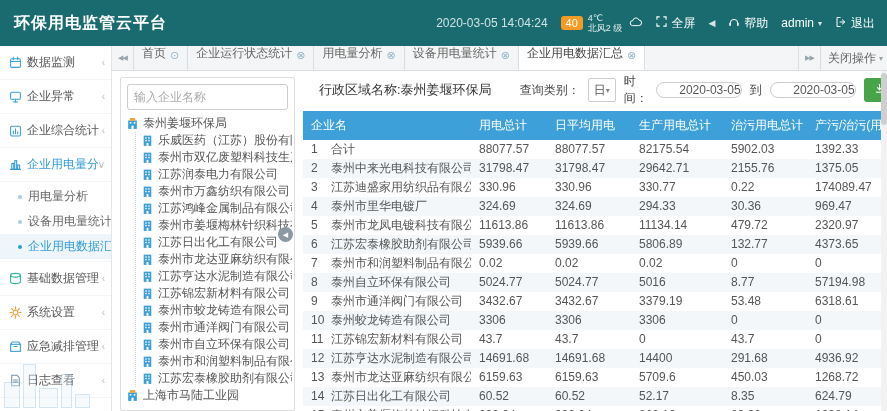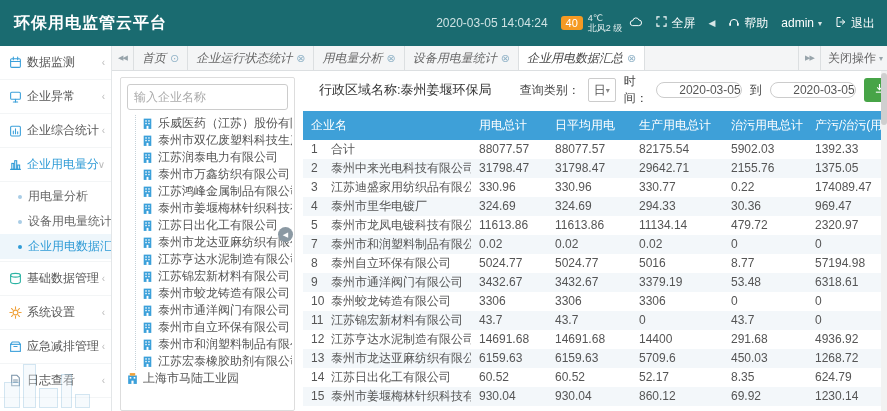--- a/index.html
+++ b/index.html
@@ -35,21 +35,21 @@
   .sub-item.active{color:#2f9bd6;background:#eef6fb;}
   .sub-item.active .dot{background:#2f9bd6;}
   .skyline{position:absolute;left:4px;bottom:3px;right:2px;height:58px;display:flex;align-items:flex-end;gap:3px;opacity:.35;pointer-events:none;}
   .skyline .b{border:1px solid #7fb6d9;background:#e8f3fa;}
   .b1{width:16px;height:26px;} .b2{width:13px;height:44px;} .b3{width:19px;height:20px;} .b4{width:11px;height:34px;} .b5{width:15px;height:14px;}
 
   
   .main{flex:1;display:flex;flex-direction:column;min-width:0;}
   .tabbar{height:25px;flex:0 0 25px;background:#f4f5f6;border-bottom:1px solid #dcdfe1;display:flex;align-items:stretch;font-size:12px;color:#666;overflow:hidden;}
   .tab-scroll{width:22px;flex:0 0 22px;display:flex;align-items:center;justify-content:center;color:#98a4ab;font-size:7px;letter-spacing:-1px;border-right:1px solid #dcdfe1;cursor:pointer;}
-  .tab{display:flex;align-items:center;gap:4px;padding:0 8px;border-right:1px solid #dcdfe1;white-space:nowrap;cursor:pointer;font-style:italic;}
+  .tab{display:flex;align-items:flex-end;gap:4px;padding:8px 8px;border-right:1px solid #dcdfe1;white-space:nowrap;cursor:pointer;}
   .tab.active{background:#fff;color:#444;}
   .tab .close{color:#93b4c8;font-size:11px;cursor:pointer;}
   .tab-right{margin-left:auto;display:flex;align-items:stretch;}
   .close-ops{padding:0 4px 0 7px;border-left:1px solid #dcdfe1;display:flex;align-items:center;gap:3px;white-space:nowrap;cursor:pointer;}
 
   
   .content{flex:1;display:flex;gap:8px;padding:6px 0 0 8px;min-height:0;background:#fff;}
 
   
   .tree-panel{width:175px;flex:0 0 175px;border:1px solid #ddd;border-radius:2px;display:flex;flex-direction:column;position:relative;overflow:hidden;}
@@ -292,20 +292,32 @@
         </div>
       </div>
 
       <div class="content">
 
         <div class="tree-panel">
           <div class="search-box">
             <input placeholder="输入企业名称" style="">
           </div>
           <div class="tree" id="tree">
+              <div class="tree-row">
+                <span class="t-icon">
+                  <svg width="13" height="13" viewBox="0 0 12 12">
+                    <rect x="2" y="3.2" width="8" height="7.8" fill="#3ba0da"></rect>
+                    <rect x="3.5" y="1" width="5" height="2.4" fill="#f0a23c"></rect>
+                    <rect x="3.4" y="4.6" width="1.5" height="1.5" fill="#fff"></rect>
+                    <rect x="7.1" y="4.6" width="1.5" height="1.5" fill="#fff"></rect>
+                    <rect x="5" y="8" width="2" height="3" fill="#fff"></rect>
+                  </svg>
+                </span>
+                <span>泰州姜堰环保局</span>
+              </div>
               <div class="tree-children">
                 <div class="tree-row">
                   <span class="t-icon">
                     <svg width="13" height="13" viewBox="0 0 12 12">
                       <rect x="2.5" y="1.5" width="7" height="9.5" fill="#3ba0da"></rect>
                       <rect x="4" y="3" width="1.3" height="1.3" fill="#fff"></rect>
                       <rect x="6.7" y="3" width="1.3" height="1.3" fill="#fff"></rect>
                       <rect x="4" y="5.4" width="1.3" height="1.3" fill="#fff"></rect>
                       <rect x="6.7" y="5.4" width="1.3" height="1.3" fill="#fff"></rect>
                       <rect x="5.1" y="8.2" width="1.8" height="2.8" fill="#fff"></rect>
@@ -590,20 +602,28 @@
                   </tr>
                   <tr>
                     <td><span class="idx">5</span>泰州市龙凤电镀科技有限公司</td>
                     <td>11613.86</td>
                     <td>11613.86</td>
                     <td>11134.14</td>
                     <td>479.72</td>
                     <td>2320.97</td>
                   </tr>
                   <tr>
+                    <td><span class="idx">6</span>江苏宏泰橡胶助剂有限公司</td>
+                    <td>5939.66</td>
+                    <td>5939.66</td>
+                    <td>5806.89</td>
+                    <td>132.77</td>
+                    <td>4373.65</td>
+                  </tr>
+                  <tr>
                     <td><span class="idx">7</span>泰州市和润塑料制品有限公司</td>
                     <td>0.02</td>
                     <td>0.02</td>
                     <td>0.02</td>
                     <td>0</td>
                     <td>0</td>
                   </tr>
                   <tr>
                     <td><span class="idx">8</span>泰州自立环保有限公司</td>
                     <td>5024.77</td>

